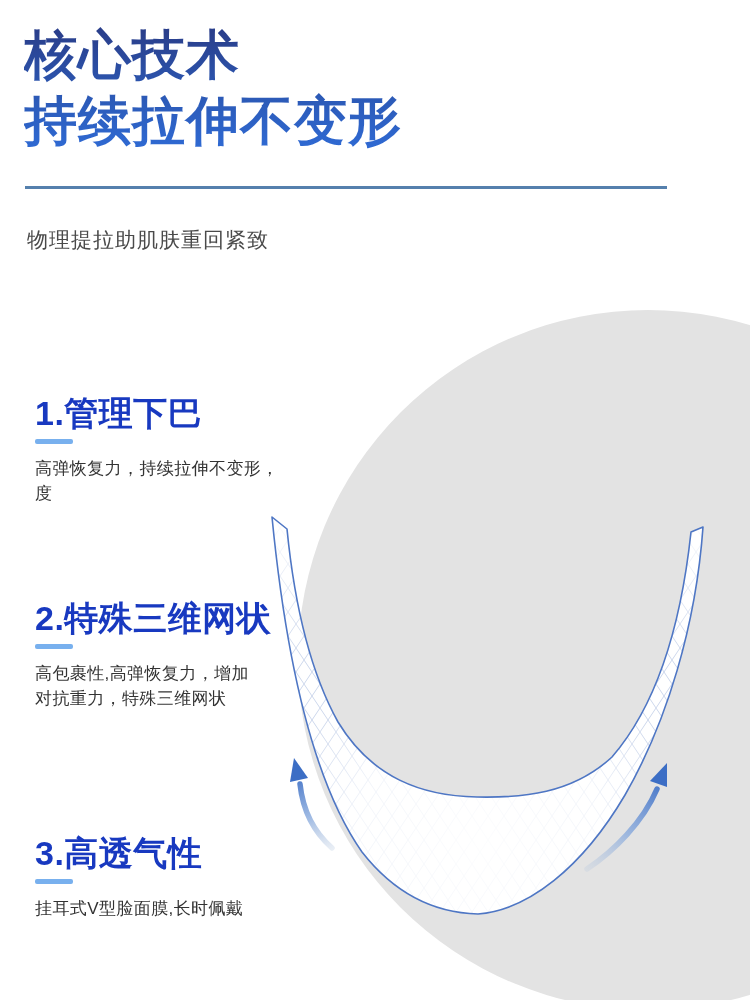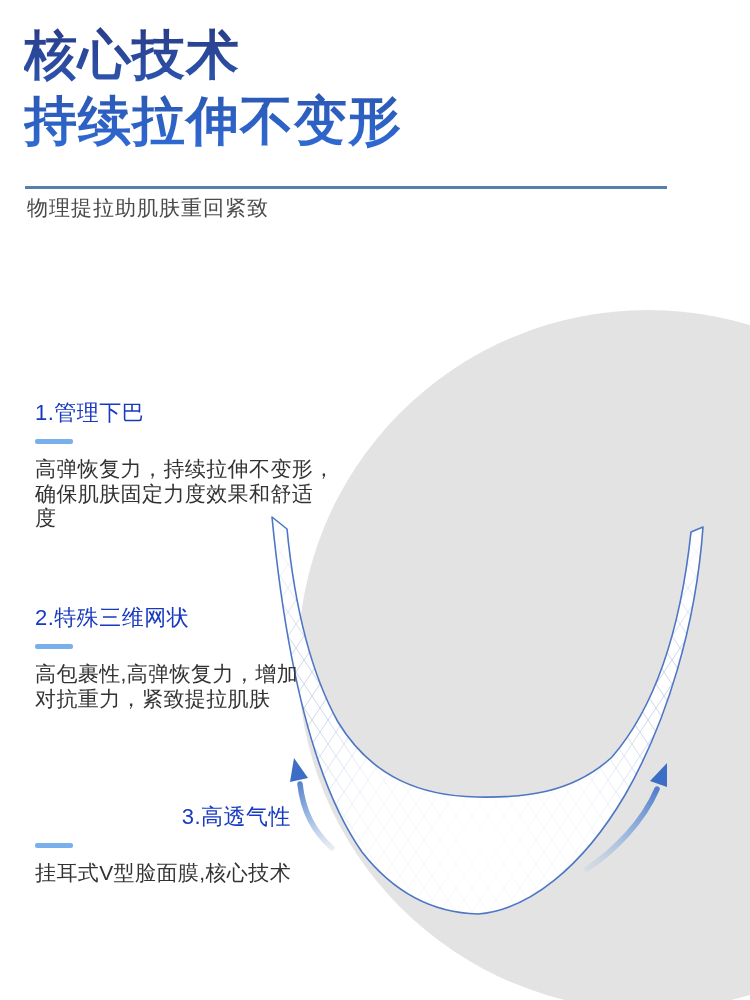--- a/index.html
+++ b/index.html
@@ -22,38 +22,38 @@
       background:linear-gradient(180deg,#2a3f8c 8%,#2c59b5 55%,#2f6bd6 100%);
       -webkit-background-clip:text;background-clip:text;
       -webkit-text-fill-color:transparent;color:transparent;
     }
   }
   .title-divider{
     position:absolute;left:25px;top:186px;width:642px;height:3px;
     background:#5580ad;
   }
   .page-subtitle{
-    position:absolute;left:27px;top:194px;
+    position:absolute;left:27px;top:226px;
     font-size:21px;letter-spacing:1px;color:#4a4a4a;white-space:nowrap;
   }
 
   .feature{position:absolute;left:35px;}
   .feature-1{top:396px;}
   .feature-2{top:601px;}
-  .feature-3{top:800px;text-align:right;}
+  .feature-3{top:836px;}
   .feature h2{
-    margin:0;font-size:22px;line-height:34px;font-weight:400;
+    margin:0;font-size:34px;line-height:34px;font-weight:700;
     letter-spacing:0.5px;color:#1839c0;white-space:nowrap;
   }
   .feature .underline{
     width:38px;height:5px;margin-top:9px;border-radius:2px;
     background:#78b0ee;
   }
   .feature .body{
-    margin-top:13px;font-size:21px;line-height:24.5px;letter-spacing:0.4px;
+    margin-top:13px;font-size:17px;line-height:24.5px;letter-spacing:0.4px;
     color:#333333;
   }
   .feature .body div{white-space:nowrap;}
 </style>
 </head>
 <body>
 
 <div id="stage">
 
   <svg class="illustration" viewBox="0 0 750 1000" xmlns="http://www.w3.org/2000/svg">
@@ -112,36 +112,35 @@
 
     <div class="title-divider"></div>
 
     <div class="page-subtitle">物理提拉助肌肤重回紧致</div>
 
     <div class="feature feature-1">
       <h2>1.管理下巴</h2>
       <div class="underline"></div>
       <div class="body">
         <div>高弹恢复力，持续拉伸不变形，</div>
-        <div>确保肌肤固定力度效果和舒适</div>
         <div>度</div>
       </div>
     </div>
 
     <div class="feature feature-2">
       <h2>2.特殊三维网状</h2>
       <div class="underline"></div>
       <div class="body">
         <div>高包裹性,高弹恢复力，增加</div>
-        <div>对抗重力，紧致提拉肌肤</div>
+        <div>对抗重力，特殊三维网状</div>
       </div>
     </div>
 
     <div class="feature feature-3">
       <h2>3.高透气性</h2>
       <div class="underline"></div>
       <div class="body">
-        <div>挂耳式V型脸面膜,核心技术</div>
+        <div>挂耳式V型脸面膜,长时佩戴</div>
       </div>
     </div>
 
   </div>
 </div>
 
 </body></html>

